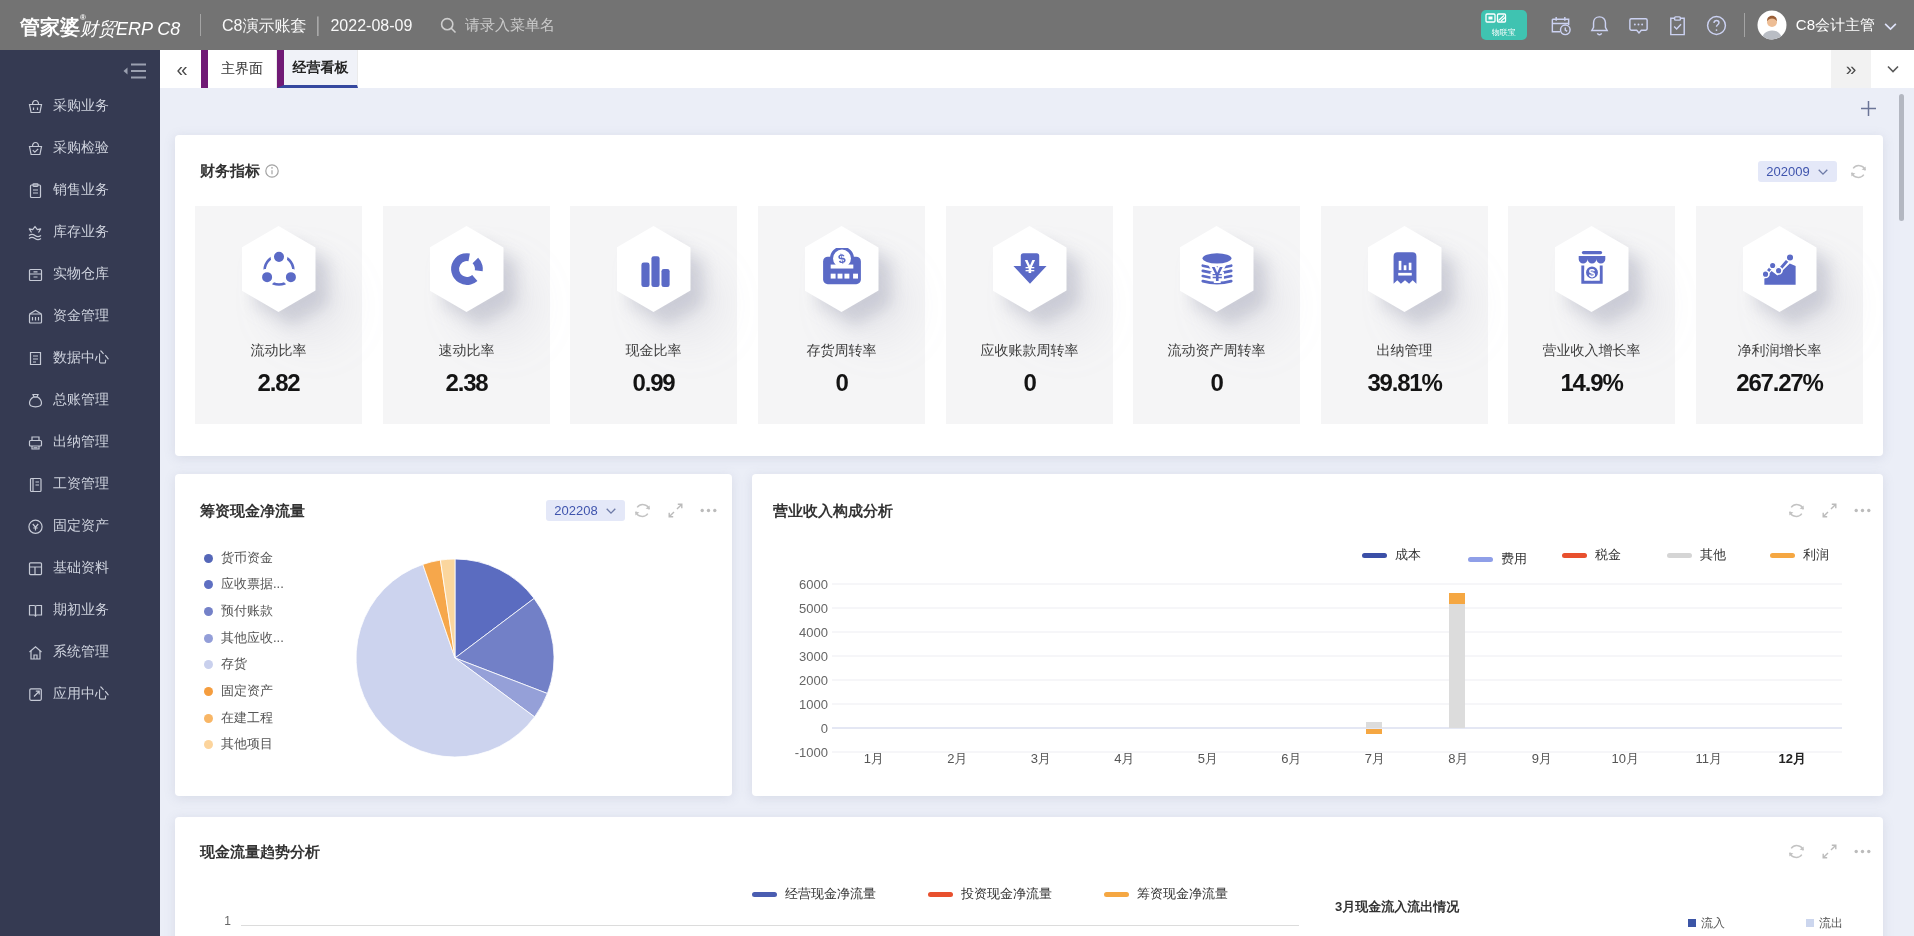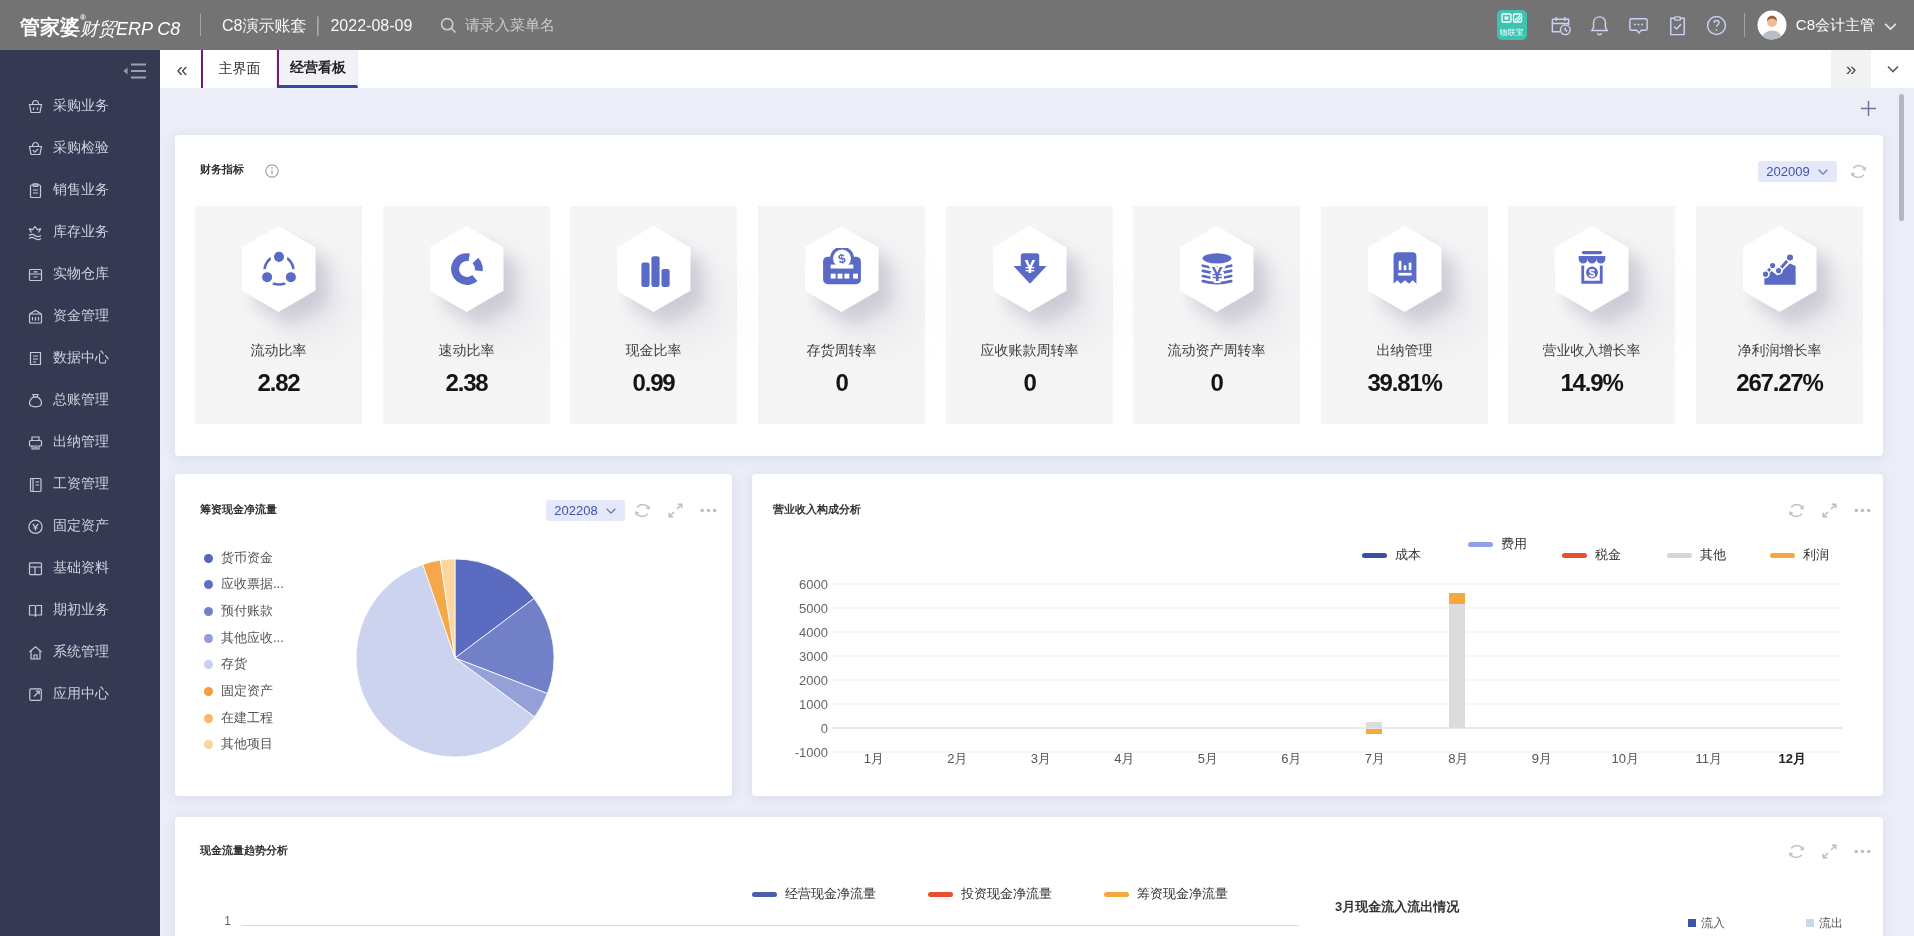--- a/index.html
+++ b/index.html
@@ -20,28 +20,28 @@
 #hdr .uname{font-size:15px;color:#fff;margin-left:9px}
 
 #side{position:absolute;left:0;top:50px;width:160px;height:886px;background:#353a52}
 #side .fold{position:absolute;right:13px;top:11px}
 #side ul{list-style:none;position:absolute;top:0;left:0;width:100%}
 #side li{position:absolute;left:0;width:100%;height:42px;display:flex;align-items:center;color:#ced2dd;font-size:14px}
 #side li svg{margin-left:27px;margin-right:9px;flex:none}
 
 #tabbar{position:absolute;left:160px;top:50px;width:1754px;height:38px;background:#fff}
 #tabbar .back{position:absolute;left:8px;top:0;width:28px;height:38px;display:flex;align-items:center;justify-content:center;color:#4a4a4a;font-size:20px}
-#tabbar .tab{position:absolute;top:0;height:38px;display:flex;align-items:center;justify-content:center;font-size:14px;color:#333;border-left:2px solid #701a75}
+#tabbar .tab{position:absolute;top:0;height:38px;display:flex;align-items:center;justify-content:center;font-size:14px;color:#333;border-left:7px solid #701a75}
 #tabbar .t1{left:41px;width:76px;border-right:1px solid #ebebeb}
 #tabbar .t2{left:117px;width:81px;background:#f0f2f8;border-bottom:3px solid #35489f;font-weight:bold;color:#222;border-right:1px solid #ebebeb}
 #tabbar .rbox{position:absolute;right:43px;top:0;width:40px;height:38px;background:#f2f2f2;display:flex;align-items:center;justify-content:center;color:#4a4a4a;font-size:19px}
 #tabbar .rchev{position:absolute;right:14px;top:12px}
 
 .card{position:absolute;background:#fff;border-radius:4px;box-shadow:0 2px 12px rgba(110,120,150,.16)}
-.ctitle{font-size:11px;font-weight:bold;color:#333}
+.ctitle{font-size:15px;font-weight:bold;color:#333}
 .drop{position:absolute;height:21px;background:#e4e8f8;border-radius:3px;display:flex;align-items:center;justify-content:center;font-size:13px;color:#3f54ad;gap:7px}
 .plusbtn{position:absolute;left:1860px;top:100px;width:17px;height:17px}
 
 .metric{position:absolute;top:71px;width:167px;height:218px;background:#f5f5f6;text-align:center}
 .hexwrap{margin:20px auto 0;width:74px;height:86px;position:relative;filter:drop-shadow(13px 14px 8px rgba(125,130,155,.28)) drop-shadow(28px 30px 18px rgba(125,130,155,.10))}
 .hex{width:74px;height:86px;background:#fff;clip-path:polygon(50% 0,100% 25%,100% 75%,50% 100%,0 75%,0 25%);display:flex;align-items:center;justify-content:center}
 .mlabel{position:absolute;top:136px;left:0;width:100%;font-size:14px;color:#3c3c3c}
 .mval{position:absolute;top:163px;left:0;width:100%;font-size:24px;font-weight:bold;color:#141414;letter-spacing:-1.2px}
 
 .pleg{position:absolute;display:flex;align-items:center;font-size:13px;color:#555}
@@ -59,21 +59,21 @@
   <div class="logo">管家婆<sup>®</sup></div>
   <div class="logo2">财贸ERP C8</div>
   <div class="vdiv"></div>
   <div class="acct">C8演示账套<span class="bar">│</span>2022-08-09</div>
   <div class="search"><svg width="17" height="17" viewBox="0 0 17 17" fill="none" stroke="rgba(255,255,255,.65)" stroke-width="1.6">
         <circle cx="7.2" cy="7.2" r="5.6"></circle>
         <path d="M11.5 11.5 L15.5 15.5"></path>
       </svg>请录入菜单名</div>
   <div class="ricons">
     <div class="icx" style="margin-right:22px">
-        <div style="width:30px;height:30px;background:#3fc3b1;border-radius:5px;position:relative">
+        <div style="width:46px;height:30px;background:#3fc3b1;border-radius:5px;position:relative">
       <svg width="30" height="30" viewBox="0 0 30 30" style="position:absolute;left:0;top:0">
             <rect x="5" y="4" width="9" height="8" rx="1" fill="none" stroke="#fff" stroke-width="1.3"></rect>
             <rect x="7.5" y="6.5" width="4" height="3" fill="#fff"></rect>
             <rect x="16.5" y="4" width="8" height="8" rx="1" fill="none" stroke="#fff" stroke-width="1.3"></rect>
             <path d="M17.5 10.5 L23 5.5 M20 11 L24 7.5" stroke="#fff" stroke-width="1.2"></path>
           </svg>
       <div style="position:absolute;left:0;bottom:2px;width:100%;text-align:center;font-size:8px;color:#fff">物联宝</div>
     </div>
       </div>
     <div class="icx">
@@ -455,21 +455,21 @@
     <svg width="17" height="5" viewBox="0 0 17 5">
         <g fill="#bbb">
           <circle cx="2.2" cy="2.5" r="1.7"></circle>
           <circle cx="8.5" cy="2.5" r="1.7"></circle>
           <circle cx="14.8" cy="2.5" r="1.7"></circle>
         </g>
       </svg>
   </div>
   <div id="barlegend">
       <div class="bleg" style="left:610px;top:72px"><i style="background:#3b4fa7"></i>成本</div>
-      <div class="bleg" style="left:716px;top:61px"><i style="background:#8f9fe8"></i>费用</div>
+      <div class="bleg" style="left:716px;top:76px"><i style="background:#8f9fe8"></i>费用</div>
       <div class="bleg" style="left:810px;top:72px"><i style="background:#e8502e"></i>税金</div>
       <div class="bleg" style="left:915px;top:72px"><i style="background:#d5d5d5"></i>其他</div>
       <div class="bleg" style="left:1018px;top:72px"><i style="background:#f5a742"></i>利润</div>
     </div>
   <svg style="position:absolute;left:0;top:0" width="1131" height="322" viewBox="0 0 1131 322" id="barsvg">
       <line x1="80" y1="110" x2="1090" y2="110" stroke="#ededf2" stroke-width="1"></line>
       <text x="76" y="114.5" text-anchor="end" font-size="13" fill="#666" font-family="Liberation Sans">6000</text>
       <line x1="80" y1="134" x2="1090" y2="134" stroke="#ededf2" stroke-width="1"></line>
       <text x="76" y="138.5" text-anchor="end" font-size="13" fill="#666" font-family="Liberation Sans">5000</text>
       <line x1="80" y1="158" x2="1090" y2="158" stroke="#ededf2" stroke-width="1"></line>

